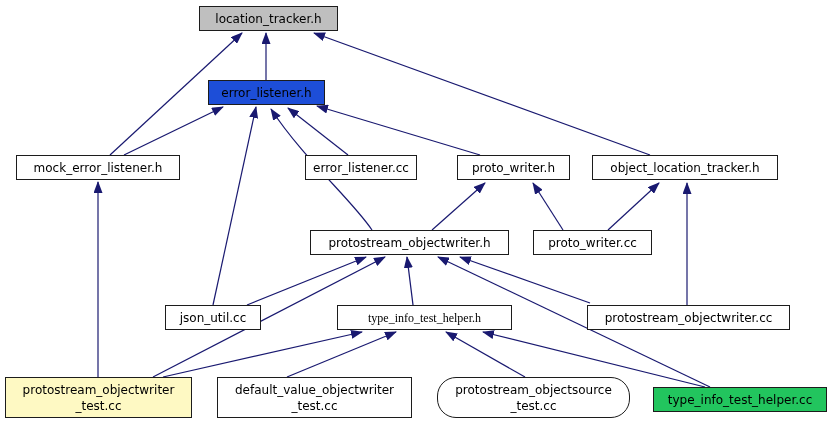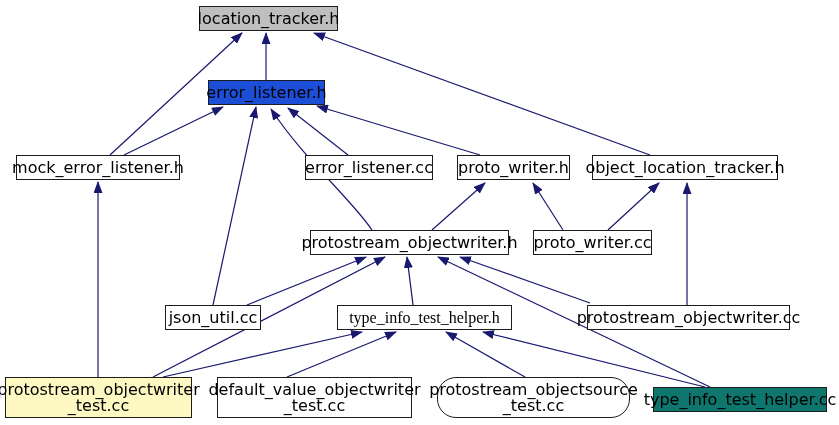--- a/index.html
+++ b/index.html
@@ -15,21 +15,21 @@
     position: absolute;
     left: 0; top: 0;
     width: 839px; height: 425px;
   }
   .node {
     position: absolute;
     box-sizing: border-box;
     background: #ffffff;
     border: 1.5px solid #1c1c1c;
     color: #000000;
-    font-size: 16px;
+    font-size: 12px;
     line-height: 16px;
     display: flex;
     align-items: center;
     justify-content: center;
     text-align: center;
     white-space: pre-line;
     cursor: pointer;
   }
   .node.root { background: #bfbfbf; }
 </style>
@@ -65,29 +65,29 @@
         <path d="M163,377 L362,332" fill="none" stroke="#191970" stroke-width="1.2" marker-end="url(#arrow)"></path>
         <path d="M287,377 L396,332" fill="none" stroke="#191970" stroke-width="1.2" marker-end="url(#arrow)"></path>
         <path d="M525,377 L446,332" fill="none" stroke="#191970" stroke-width="1.2" marker-end="url(#arrow)"></path>
         <path d="M705,387 L483,332" fill="none" stroke="#191970" stroke-width="1.2" marker-end="url(#arrow)"></path>
       </g>
   </svg>
   <div id="nodes-layer">
       <div class="node root" style="left: 199px; top: 6px; width: 139px; height: 25px; border-color: rgb(28, 28, 28); background: rgb(191, 191, 191); color: rgb(0, 0, 0);">location_tracker.h</div>
       <div class="node" style="left: 208px; top: 80px; width: 117px; height: 25px; border-color: rgb(28, 28, 28); background: #1d4ed8; color: rgb(0, 0, 0);">error_listener.h</div>
       <div class="node" style="left: 16px; top: 155px; width: 164px; height: 25px; border-color: rgb(28, 28, 28); background: rgb(255, 255, 255); color: rgb(0, 0, 0);">mock_error_listener.h</div>
-      <div class="node" style="left: 305px; top: 155px; width: 128px; height: 25px; border-color: rgb(28, 28, 28); background: rgb(255, 255, 255); color: rgb(0, 0, 0);">error_listener.cc</div>
+      <div class="node" style="left: 305px; top: 155px; width: 112px; height: 25px; border-color: rgb(28, 28, 28); background: rgb(255, 255, 255); color: rgb(0, 0, 0);">error_listener.cc</div>
       <div class="node" style="left: 457px; top: 155px; width: 113px; height: 25px; border-color: rgb(28, 28, 28); background: rgb(255, 255, 255); color: rgb(0, 0, 0);">proto_writer.h</div>
       <div class="node" style="left: 592px; top: 155px; width: 186px; height: 25px; border-color: rgb(28, 28, 28); background: rgb(255, 255, 255); color: rgb(0, 0, 0);">object_location_tracker.h</div>
       <div class="node" style="left: 310px; top: 230px; width: 199px; height: 25px; border-color: rgb(28, 28, 28); background: rgb(255, 255, 255); color: rgb(0, 0, 0);">protostream_objectwriter.h</div>
       <div class="node" style="left: 533px; top: 230px; width: 119px; height: 25px; border-color: rgb(28, 28, 28); background: rgb(255, 255, 255); color: rgb(0, 0, 0);">proto_writer.cc</div>
       <div class="node" style="left: 165px; top: 305px; width: 96px; height: 25px; border-color: rgb(28, 28, 28); background: rgb(255, 255, 255); color: rgb(0, 0, 0);">json_util.cc</div>
       <div class="node" style="left: 337px; top: 305px; width: 175px; height: 25px; border-color: rgb(28, 28, 28); background: rgb(255, 255, 255); color: rgb(0, 0, 0); font-family: Liberation Serif, serif;">type_info_test_helper.h</div>
       <div class="node" style="left: 587px; top: 305px; width: 203px; height: 25px; border-color: rgb(28, 28, 28); background: rgb(255, 255, 255); color: rgb(0, 0, 0);">protostream_objectwriter.cc</div>
       <div class="node" style="left: 5px; top: 377px; width: 187px; height: 41px; border-color: rgb(28, 28, 28); background: #fef9c3; color: rgb(0, 0, 0);">protostream_objectwriter
 _test.cc</div>
       <div class="node" style="left: 217px; top: 377px; width: 195px; height: 41px; border-color: rgb(28, 28, 28); background: rgb(255, 255, 255); color: rgb(0, 0, 0);">default_value_objectwriter
 _test.cc</div>
       <div class="node" style="left: 437px; top: 377px; width: 193px; height: 41px; border-color: rgb(28, 28, 28); background: rgb(255, 255, 255); color: rgb(0, 0, 0); border-radius: 19px;">protostream_objectsource
 _test.cc</div>
-      <div class="node" style="left: 653px; top: 387px; width: 174px; height: 25px; border-color: rgb(28, 28, 28); background: #0f766e; color: rgb(0, 0, 0);">type_info_test_helper.cc</div>
+      <div class="node" style="left: 653px; top: 387px; width: 174px; height: 25px; border-color: rgb(28, 28, 28); background: #22c55e; color: rgb(0, 0, 0);">type_info_test_helper.cc</div>
     </div>
 </div>
 
 </body></html>

